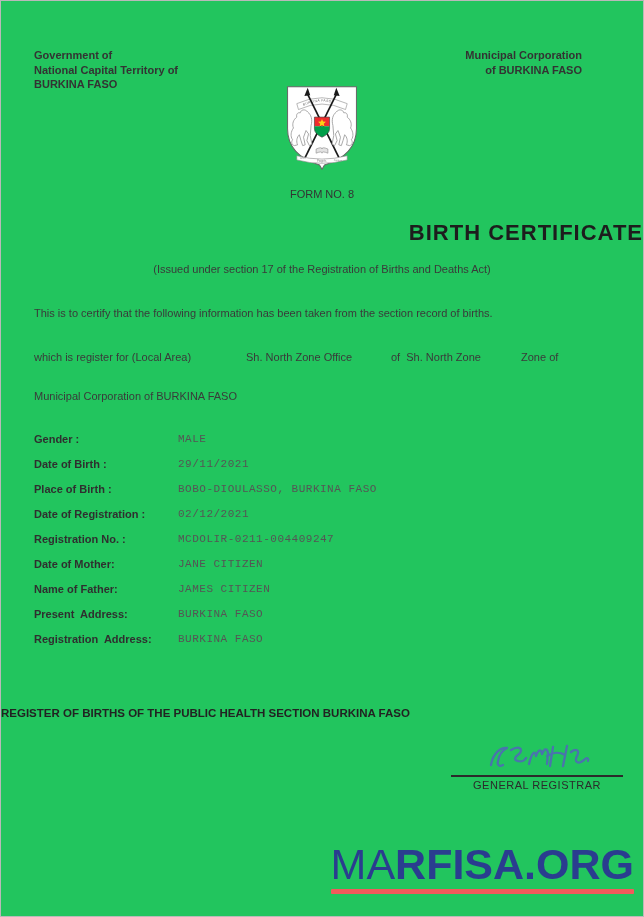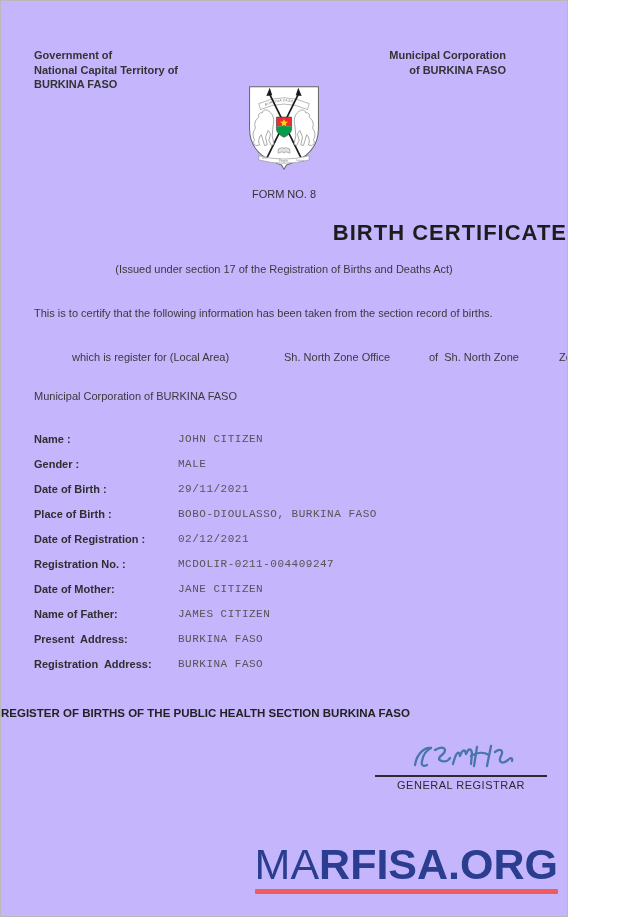--- a/index.html
+++ b/index.html
@@ -1,29 +1,29 @@
 <!DOCTYPE html>
 <html><head>
 <meta charset="utf-8">
 <style>
   html,body{margin:0;padding:0;background:#fff;}
   .page{
-    position:relative;width:568px;height:917px;box-sizing:border-box;
-    background:#c4b5fd;border:1px solid #b9b9b9;overflow:hidden;
+    position:relative;width:644px;height:917px;box-sizing:border-box;
+    background:#22c55e;border:1px solid #b9b9b9;overflow:hidden;
     font-family:"Liberation Sans",sans-serif;color:#3a3a3a;font-size:11px;
   }
   .hdr-left{position:absolute;left:33px;top:47px;font-weight:bold;font-size:11px;line-height:1.32;color:#333;}
   .hdr-right{position:absolute;right:61px;top:47px;font-weight:bold;font-size:11px;line-height:1.32;color:#333;text-align:right;}
   .emblem{position:absolute;left:50%;top:78px;margin-left:-42px;width:84px;height:98px;}
   .form-no{position:absolute;left:0;right:0;top:187px;text-align:center;font-size:11px;color:#333;}
   .title{position:absolute;left:0;right:0;top:219px;text-align:right;font-size:22px;font-weight:bold;letter-spacing:1px;color:#1d1d1d;}
   .subtitle{position:absolute;left:0;right:0;top:262px;text-align:center;font-size:11px;color:#3a3a3a;}
   .para-certify{position:absolute;left:33px;top:306px;font-size:11px;color:#3a3a3a;}
   .register-line{position:absolute;left:0;top:350px;width:100%;height:14px;}
-  .register-line span{position:absolute;top:0;font-size:11px;color:#3a3a3a;white-space:pre;margin-left:38px;}
+  .register-line span{position:absolute;top:0;font-size:11px;color:#3a3a3a;white-space:pre;}
   .reg-prefix{left:33px;}
   .reg-office{left:245px;}
   .reg-of-zone{left:390px;}
   .reg-zone-of{left:520px;}
   .para-corp{position:absolute;left:33px;top:389px;font-size:11px;color:#3a3a3a;}
   .fields{position:absolute;left:33px;top:431px;width:560px;}
   .field-row{height:25px;line-height:15px;}
   .field-label{display:inline-block;width:144px;font-weight:bold;font-size:11px;color:#2f2f2f;white-space:pre;vertical-align:top;}
   .field-value{display:inline-block;font-family:"Liberation Mono","DejaVu Sans Mono",monospace;font-size:11px;color:#555;letter-spacing:0.5px;vertical-align:top;}
   .footer-heading{position:absolute;left:0;right:0;top:706px;font-weight:bold;font-size:11.5px;color:#222;}
@@ -106,23 +106,20 @@
     <span class="reg-prefix">which is register for (Local Area)</span>
     <span class="reg-office">Sh. North Zone Office</span>
     <span class="reg-of-zone">of  Sh. North Zone</span>
     <span class="reg-zone-of">Zone of</span>
   </div>
 
   <div class="para-corp">Municipal Corporation of BURKINA FASO</div>
 
   <div class="fields">
     <div class="field-row">
-      <span class="field-label">Name :</span><span class="field-value">JOHN CITIZEN</span>
-    </div>
-    <div class="field-row">
       <span class="field-label">Gender :</span><span class="field-value">MALE</span>
     </div>
     <div class="field-row">
       <span class="field-label">Date of Birth :</span><span class="field-value">29/11/2021</span>
     </div>
     <div class="field-row">
       <span class="field-label">Place of Birth :</span><span class="field-value">BOBO-DIOULASSO, BURKINA FASO</span>
     </div>
     <div class="field-row">
       <span class="field-label">Date of Registration :</span><span class="field-value">02/12/2021</span>

